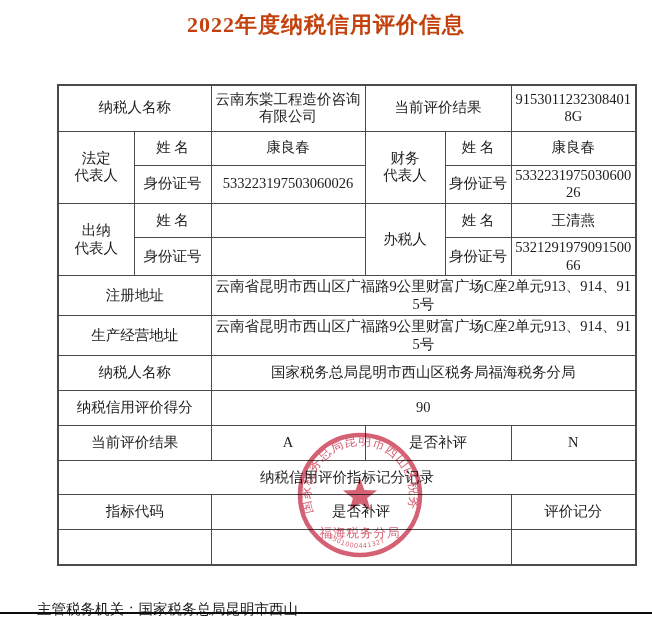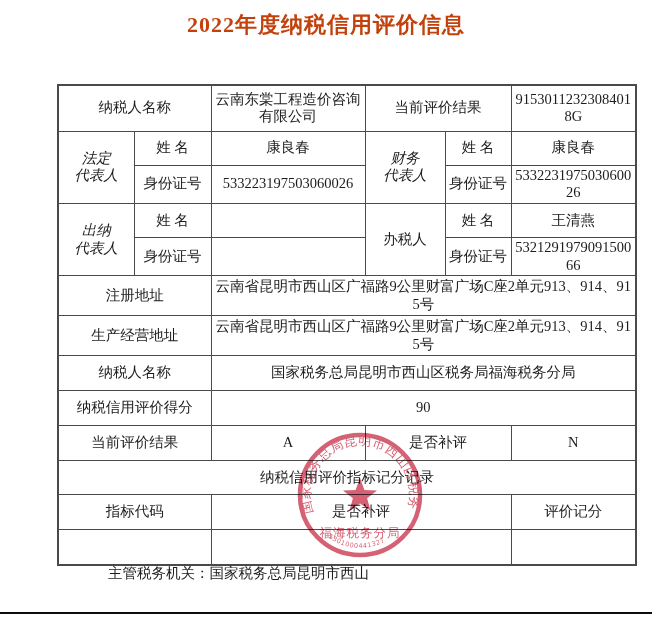--- a/index.html
+++ b/index.html
@@ -24,28 +24,28 @@
     margin-left:20px;
   }
   table.doc td{
     border:1px solid var(--border-color);
     text-align:center;vertical-align:middle;
     font-size:14.5px;line-height:1.22;
     padding:1px 3px;
     word-break:break-all;
     color:var(--text-color);
   }
-  td.grp{white-space:pre-line;font-style:italic;}
+  td.grp{white-space:pre-line;}
 
   .footer{
     position:absolute;left:37px;top:564px;width:578px;
     display:flex;align-items:flex-start;
     font-size:14.5px;
   }
-  .footer-left{width:332px;text-align:right;line-height:1.35;}
+  .footer-left{width:332px;text-align:left;line-height:1.35;margin-top:36px;}
   .footer-right{margin-left:22px;padding-top:9px;white-space:nowrap;}
 
   .seal{
     position:absolute;left:280px;top:415px;width:160px;height:160px;
     mix-blend-mode:multiply;opacity:.87;
     color:var(--seal-color);
     pointer-events:none;
   }
   .seal .ring{fill:none;stroke:currentColor;stroke-width:4.5;}
   .seal .ring-text{fill:currentColor;font-size:13px;letter-spacing:.5px;font-family:"Liberation Serif","DejaVu Serif",serif;}

